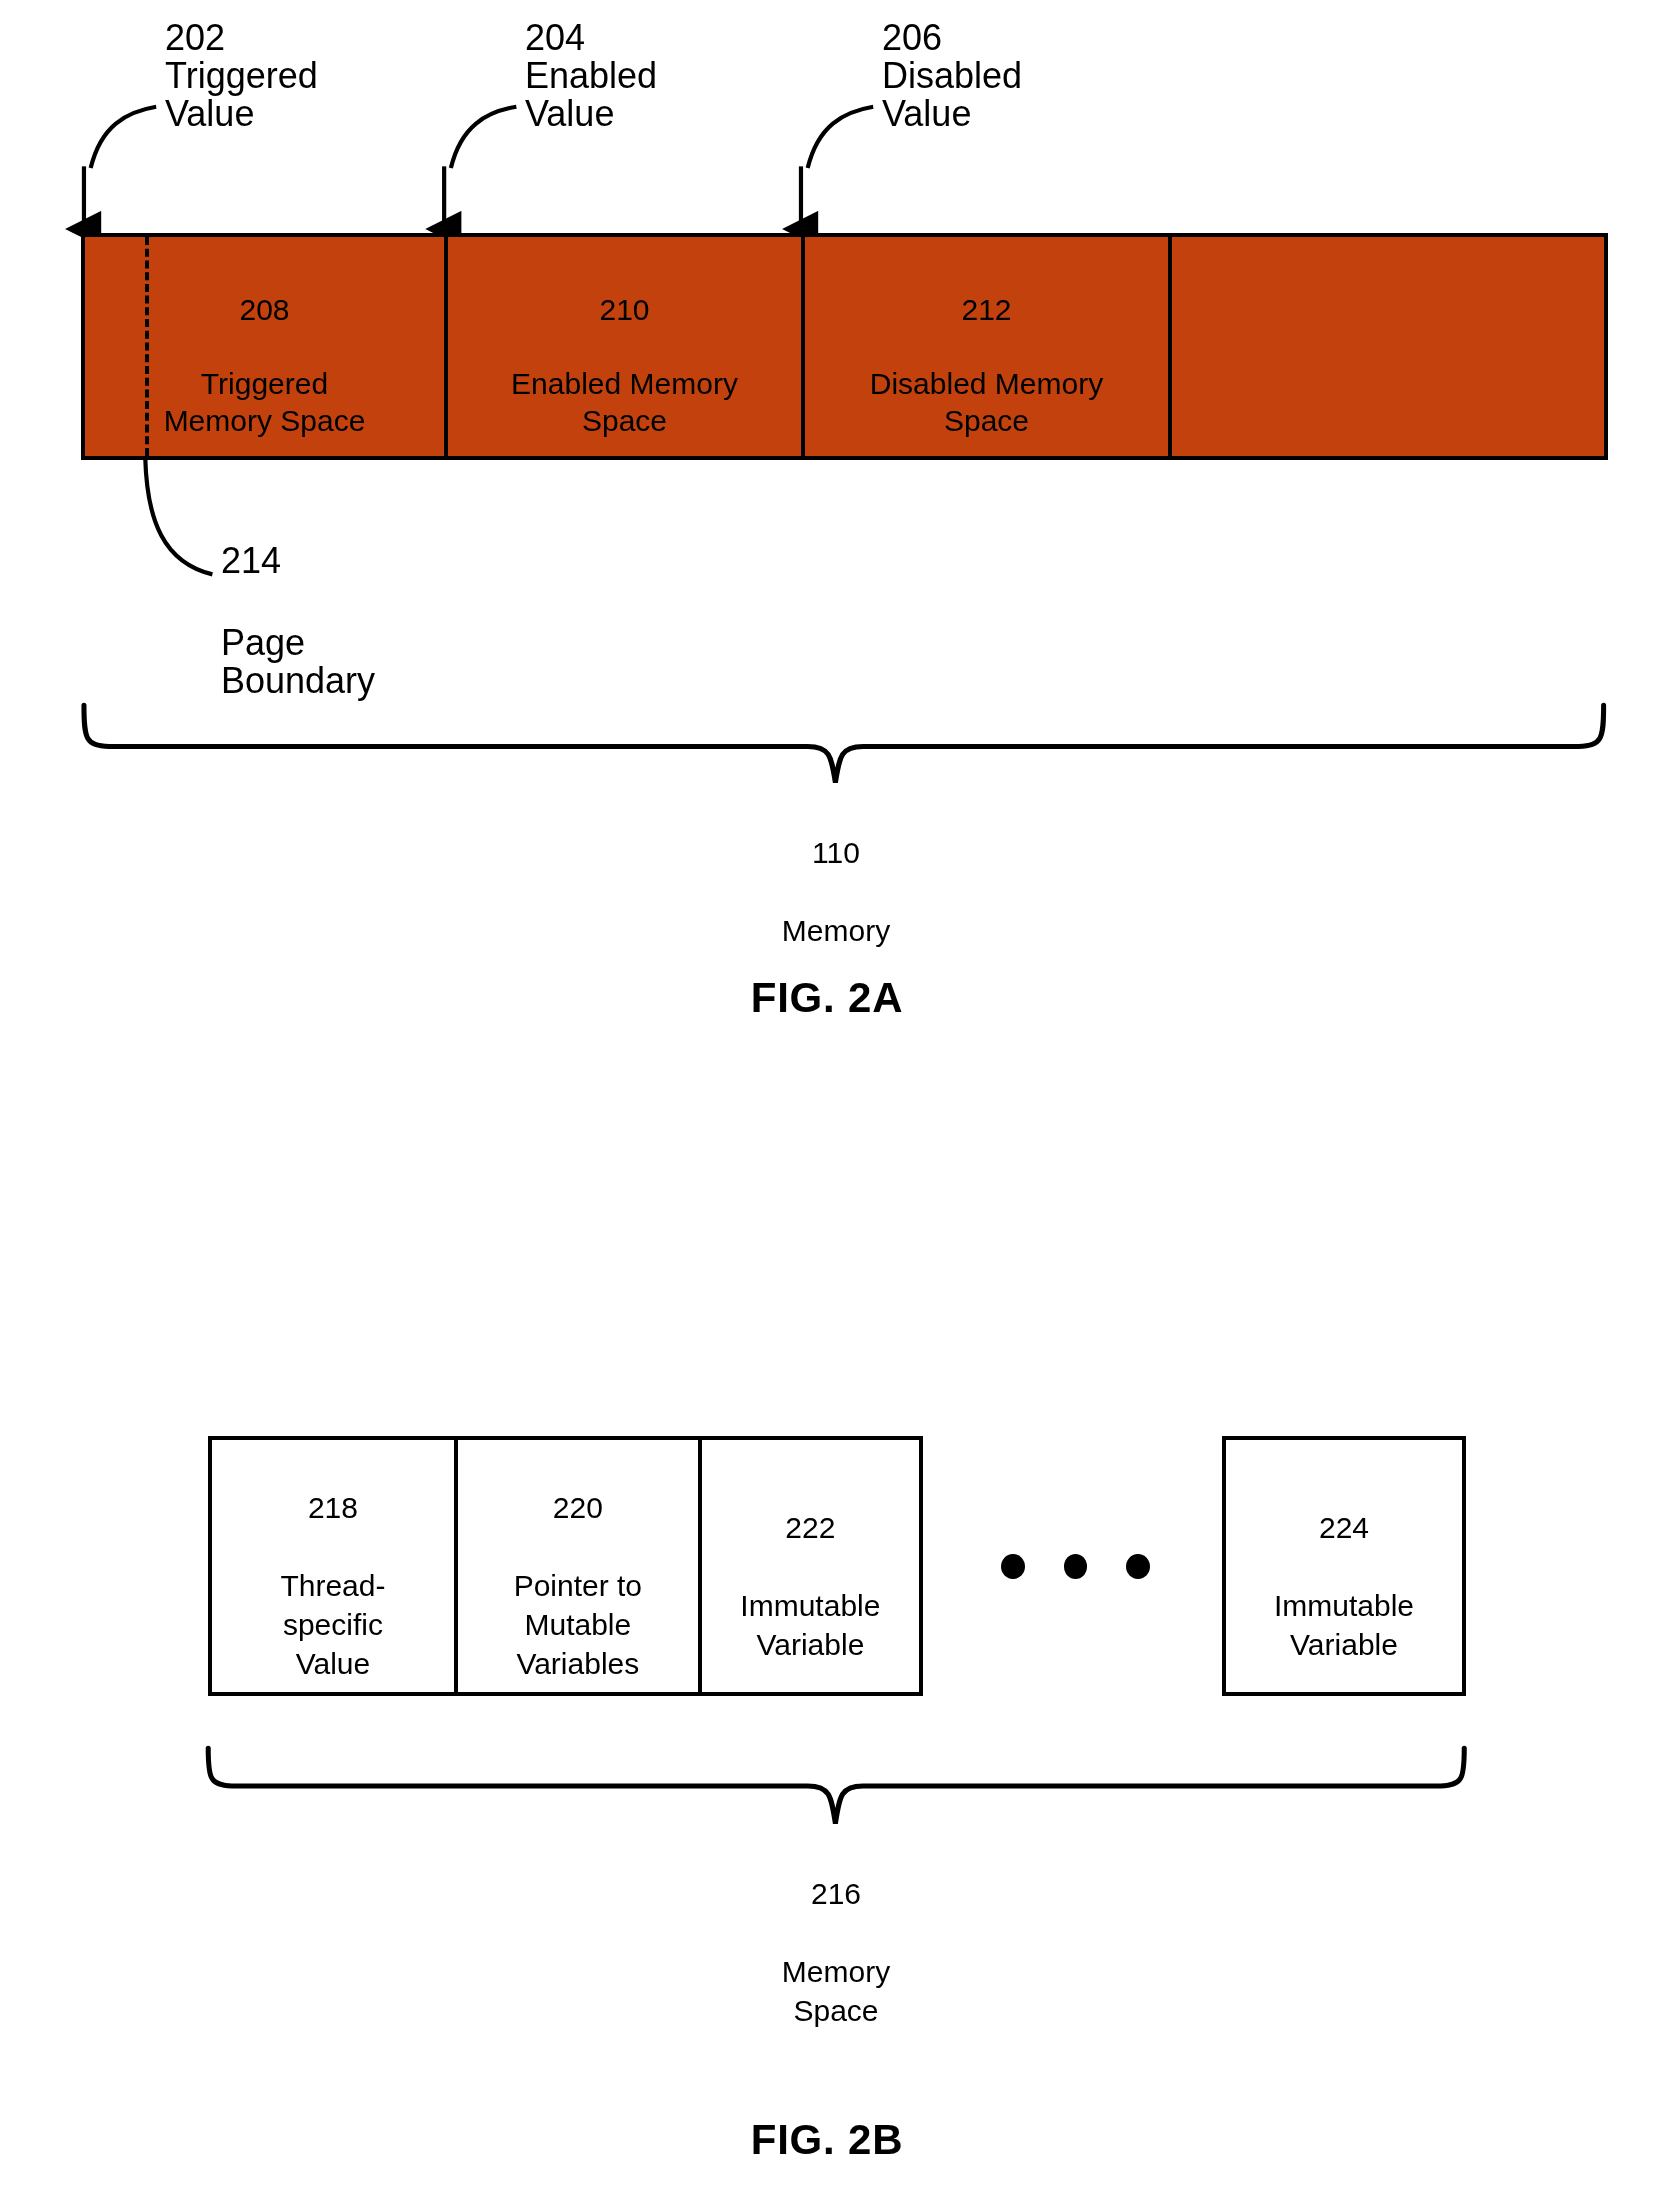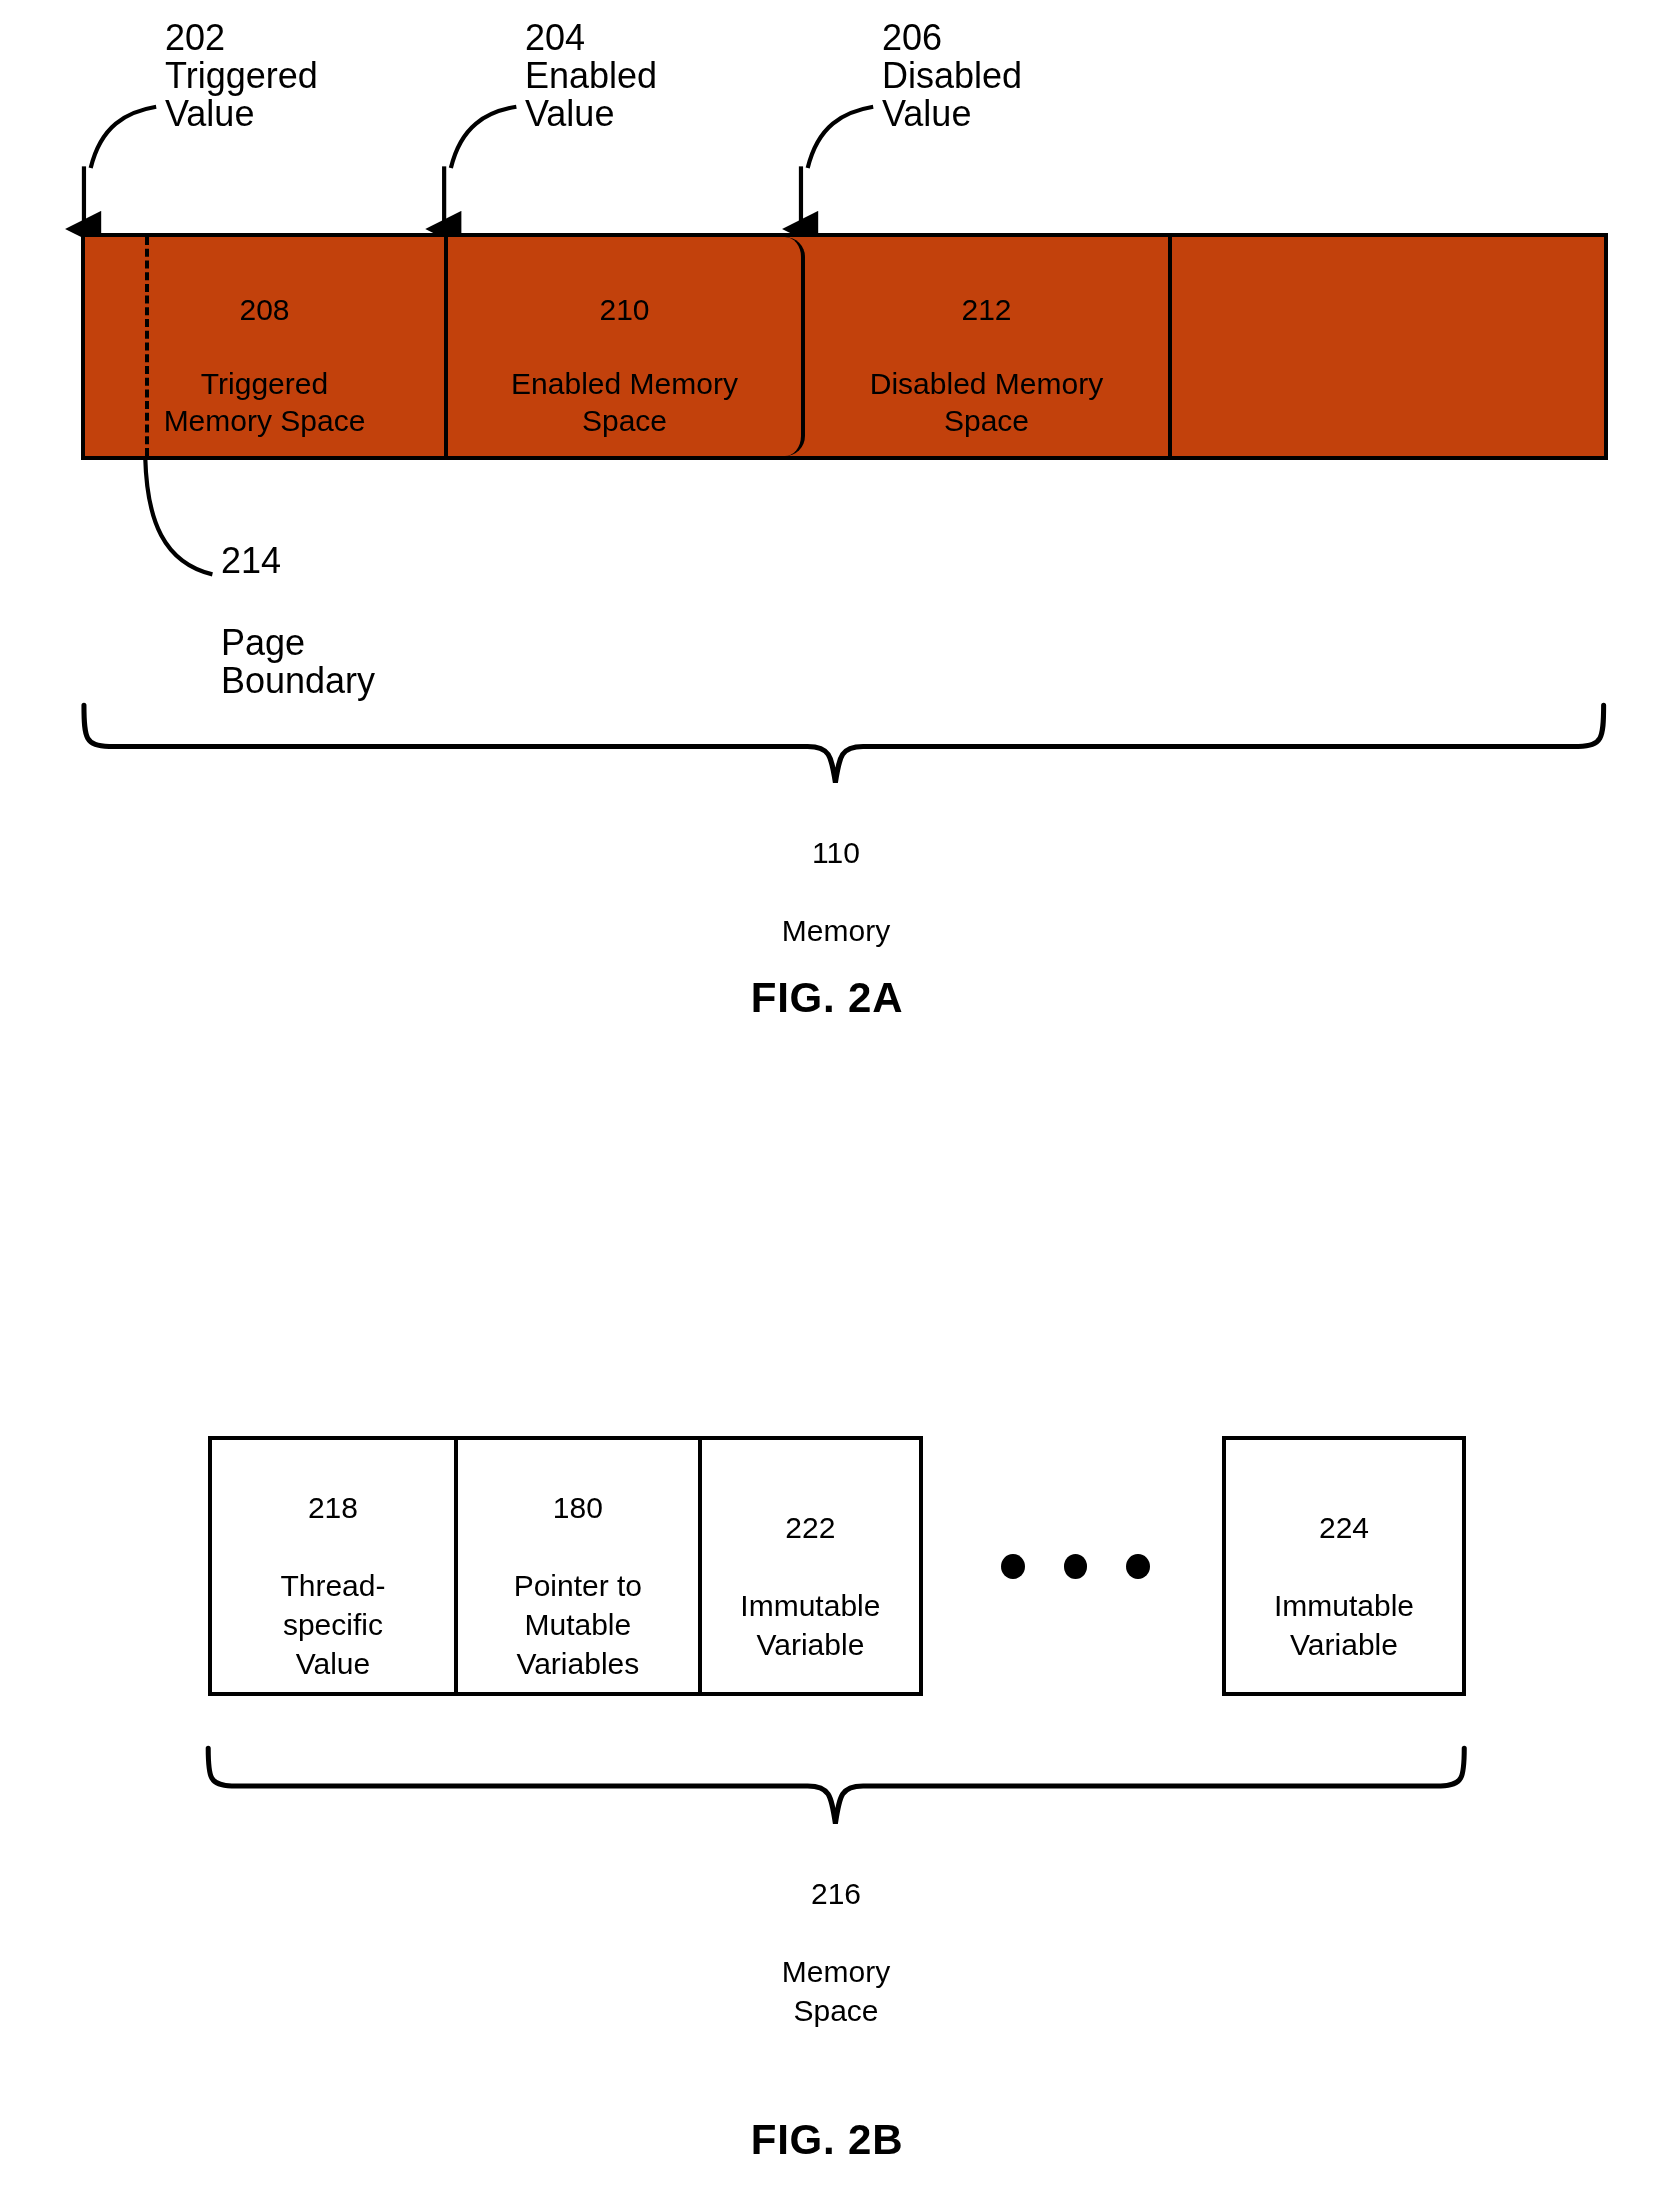--- a/index.html
+++ b/index.html
@@ -210,21 +210,21 @@
 
     <div class="mem-cell" style="width:363px;">
       <div class="page-boundary" style="left:60px;"></div>
       <div class="cell-text">
         <span>208</span><br>
         <span>Triggered
 Memory Space</span>
       </div>
     </div>
 
-    <div class="mem-cell" style="width:357px;border-radius:20px;">
+    <div class="mem-cell" style="width:357px;">
       <div class="cell-text">
         <span>210</span><br>
         <span>Enabled Memory
 Space</span>
       </div>
     </div>
 
     <div class="mem-cell" style="width:367px;">
       <div class="cell-text">
         <span>212</span><br>
@@ -259,21 +259,21 @@
       <div class="cell-text">
         <span>218</span><br>
         <span>Thread-
 specific
 Value</span>
       </div>
     </div>
 
     <div class="ms-cell" style="width:247px;">
       <div class="cell-text">
-        <span>180</span><br>
+        <span>220</span><br>
         <span>Pointer to
 Mutable
 Variables</span>
       </div>
     </div>
 
     <div class="ms-cell" style="width:220px;">
       <div class="cell-text">
         <span>222</span><br>
         <span>Immutable

